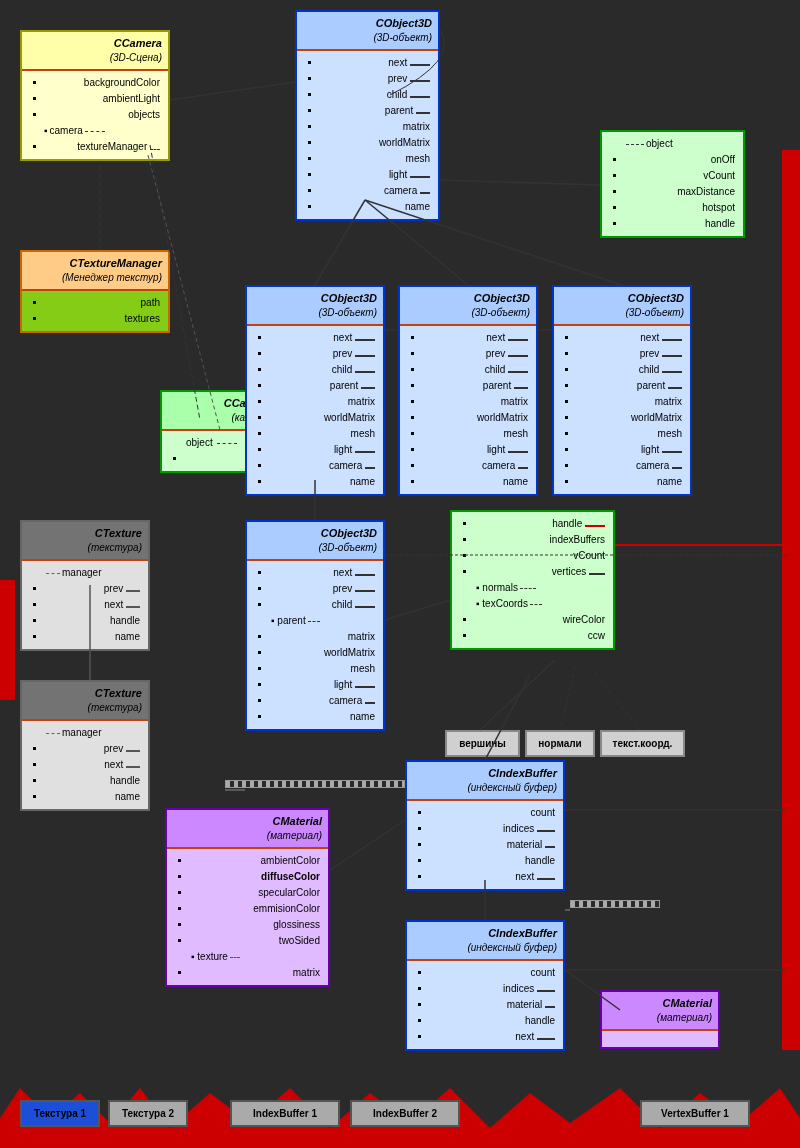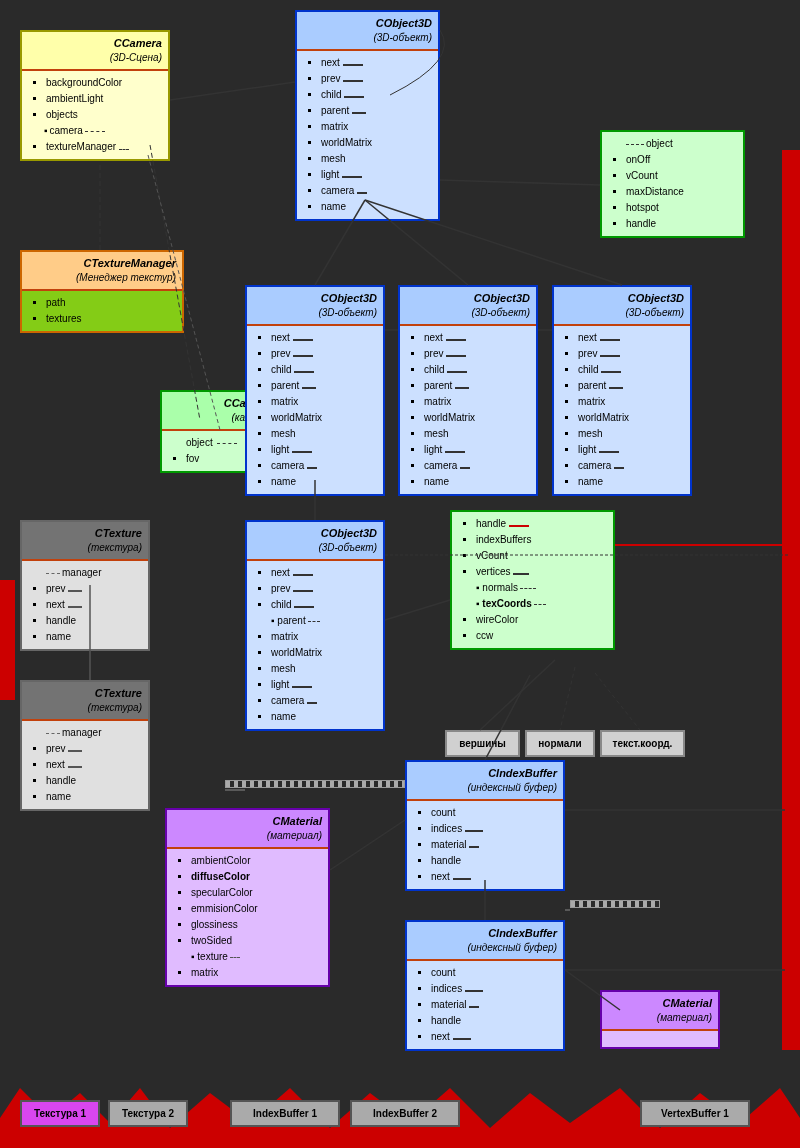--- a/index.html
+++ b/index.html
@@ -38,20 +38,21 @@
       font-style: italic;
     }
 
     .uml-box .box-body {
       padding: 4px 8px;
     }
 
     .uml-box .box-body ul {
       list-style: square;
       padding-left: 16px;
+      text-align: right;
     }
 
     .uml-box .box-body ul li {
       padding: 1px 0;
       font-size: 10px;
       line-height: 1.4;
       white-space: nowrap;
     }
 
     
@@ -130,21 +131,21 @@
       <ul>
         <li>backgroundColor</li>
         <li>ambientLight</li>
         <li>objects</li>
         <li style="list-style:none;padding-left:0;display:flex;align-items:center;gap:2px;"><span style="margin-left:-2px;">▪</span> camera <span style="border-top:1px dashed #333;display:inline-block;width:20px;"></span></li>
         <li>textureManager <span style="border-top:1px dashed #333;display:inline-block;width:10px;"></span></li>
       </ul>
     </div>
   </div>
 
-  <div class="uml-box orange-box" style="left:20px;top:250px;width:164px;">
+  <div class="uml-box orange-box" style="left:20px;top:250px;width:150px;">
     <div class="box-header">
       <div class="class-name">CTextureManager</div>
       <div class="class-subtitle">(Менеджер текстур)</div>
     </div>
     <div class="box-body">
       <ul>
         <li>path</li>
         <li>textures</li>
       </ul>
     </div>
@@ -314,21 +315,21 @@
   </div>
 
   <div class="uml-box green-box" style="left:450px;top:510px;width:165px;">
     <div class="box-body">
       <ul>
         <li>handle <span style="border-top:2px solid #cc0000;display:inline-block;width:20px;"></span></li>
         <li>indexBuffers</li>
         <li>vCount</li>
         <li>vertices <span style="border-top:2px solid #333;display:inline-block;width:16px;"></span></li>
         <li style="list-style:none;display:flex;align-items:center;">▪ normals <span style="border-top:1px dashed #333;display:inline-block;width:16px;margin-left:2px;"></span></li>
-        <li style="list-style:none;display:flex;align-items:center;font-weight:bold;">▪ texCoords <span style="border-top:1px dashed #333;display:inline-block;width:12px;margin-left:2px;"></span></li>
+        <li style="list-style:none;display:flex;align-items:center;">▪ texCoords <span style="border-top:1px dashed #333;display:inline-block;width:12px;margin-left:2px;"></span></li>
         <li>wireColor</li>
         <li>ccw</li>
       </ul>
     </div>
   </div>
 
   <div class="uml-box purple-box" style="left:165px;top:808px;width:165px;">
     <div class="box-header">
       <div class="class-name">CMaterial</div>
       <div class="class-subtitle">(материал)</div>
@@ -393,21 +394,21 @@
   <div class="label-box" style="left:445px;top:730px;width:75px;background:#d0d0d0;border-color:#888;">
     <span>вершины</span>
   </div>
   <div class="label-box" style="left:525px;top:730px;width:70px;background:#d0d0d0;border-color:#888;">
     <span>нормали</span>
   </div>
   <div class="label-box" style="left:600px;top:730px;width:85px;background:#d0d0d0;border-color:#888;">
     <span>текст.коорд.</span>
   </div>
 
-  <div class="label-box" style="left:20px;top:1100px;width:80px;background:#d946ef;">
+  <div class="label-box" style="left:20px;top:1100px;width:80px;background:#1d4ed8;">
     <span>Текстура 1</span>
   </div>
   <div class="label-box" style="left:108px;top:1100px;width:80px;background:#aaa;">
     <span>Текстура 2</span>
   </div>
   <div class="label-box" style="left:230px;top:1100px;width:110px;background:#aaa;">
     <span>IndexBuffer 1</span>
   </div>
   <div class="label-box" style="left:350px;top:1100px;width:110px;background:#aaa;">
     <span>IndexBuffer 2</span>

